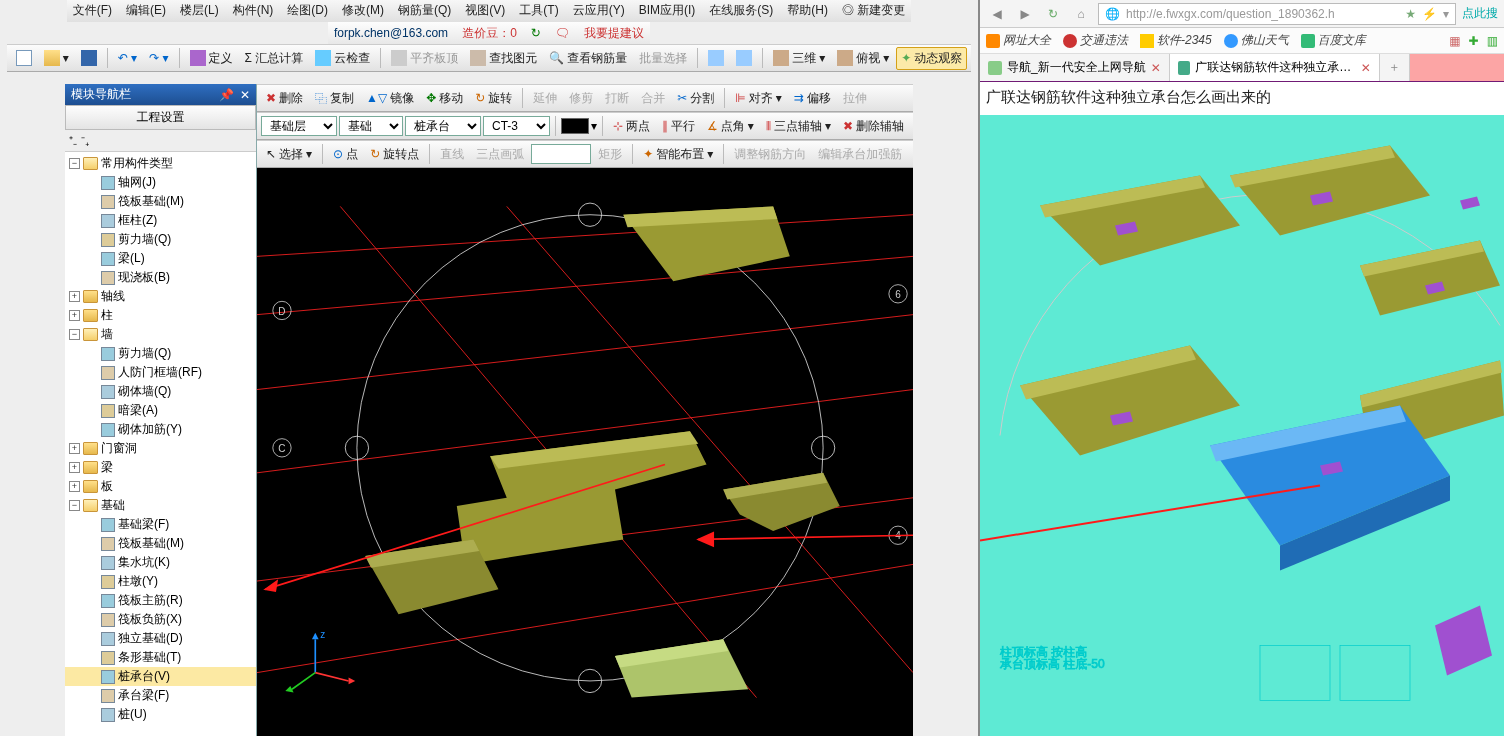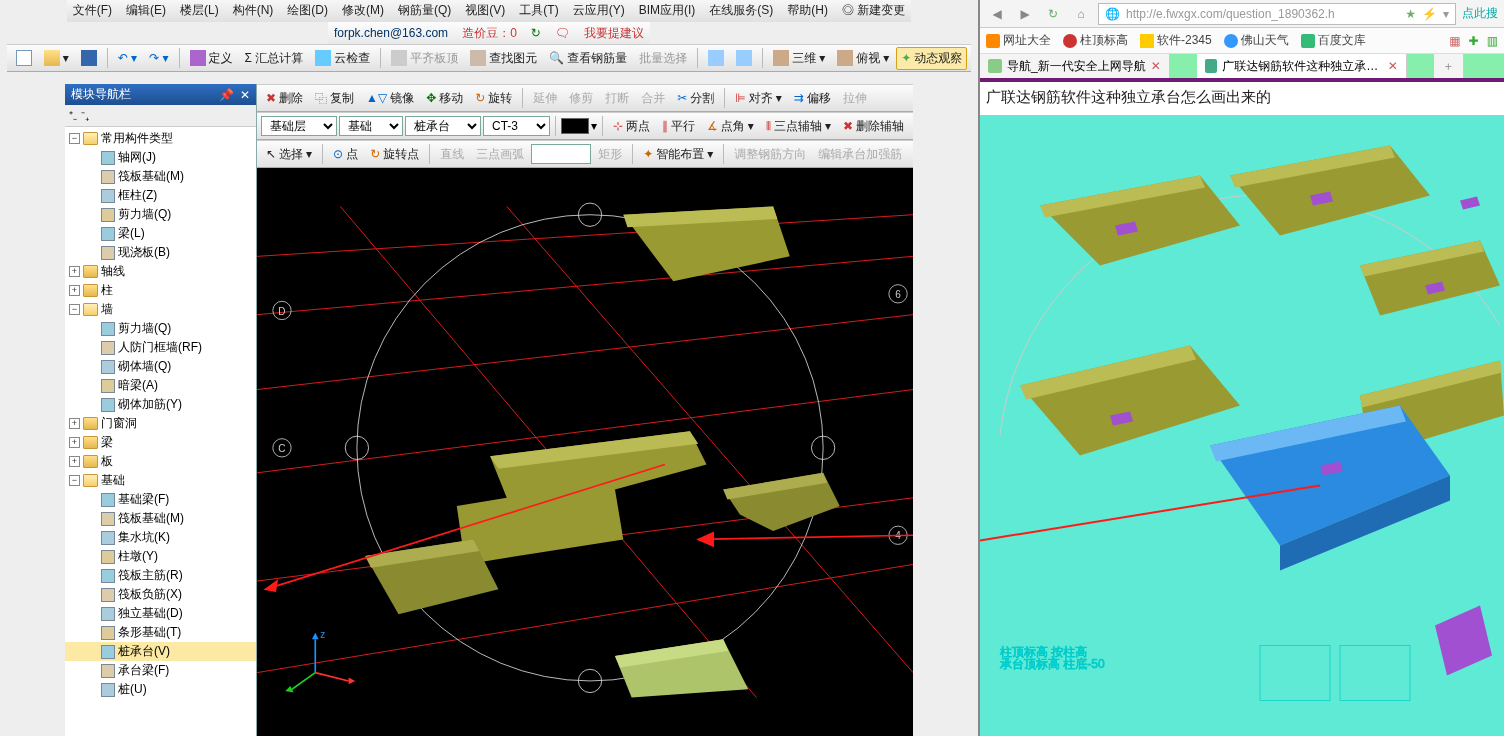--- a/index.html
+++ b/index.html
@@ -48,23 +48,23 @@
 .canvas { flex: 1; background: #000; position: relative; overflow: hidden; }
 
 
 .b-top { height: 28px; display: flex; align-items: center; gap: 6px; padding: 0 6px; background: #f4f4f4; border-bottom: 1px solid #ccc; }
 .b-nav { width: 22px; height: 22px; border-radius: 3px; display: flex; align-items: center; justify-content: center; color: #888; cursor: pointer; }
 .b-url { flex: 1; height: 22px; border: 1px solid #bbb; background: #fff; display: flex; align-items: center; padding: 0 6px; gap: 6px; color: #999; }
 .b-url .globe { color: #4a9c4a; }
 .b-star { color: #7a7; }
 .b-click { color: #0aa; }
 .b-bm { height: 26px; display: flex; align-items: center; gap: 12px; padding: 0 6px; background: #fbfbfb; border-bottom: 1px solid #ddd; white-space: nowrap; overflow: hidden; }
-.b-bm a { color: #444; text-decoration: none; display: flex; align-items: center; gap: 3px; }
+.b-bm a { color: #444; text-decoration: none; display: flex; align-items: center; gap: 3px; font-style: italic; }
 .bm-ic { width: 14px; height: 14px; }
-.b-tabs { height: 28px; display: flex; background: #86efac; border-bottom: 4px solid #701a75; gap: 27px; }
+.b-tabs { height: 28px; display: flex; background: #fca5a5; border-bottom: 1px solid #701a75; }
 .b-tab { padding: 4px 8px; border-right: 1px solid #ccc; display: flex; align-items: center; gap: 5px; background: #f4f4f4; max-width: 210px; overflow: hidden; }
 .b-tab.active { background: #fff; }
 .b-tab .favicon { width: 14px; height: 14px; background: #8c8; border-radius: 2px; }
 .b-tab .close { color: #c55; cursor: pointer; }
 .b-tab.plus { width: 30px; justify-content: center; color: #888; cursor: pointer; }
 .b-page { flex: 1; overflow: hidden; background: #fff; display: flex; flex-direction: column; }
 .b-stats { padding: 4px 6px; color: #0969da; font-size: 13px; }
 .b-title { padding: 6px 6px 8px; font-size: 15px; color: #222; font-weight: 500; }
 .b-image { flex: 1; background: #5eead4; position: relative; overflow: hidden; }
 </style>
@@ -159,20 +159,21 @@
 
       <div class="dock">
         <div class="dock-title">
           <span>模块导航栏</span>
           <span class="controls">
             <span>📌</span>
             <span>✕</span>
           </span>
         </div>
         <div class="dock-tabs">
+          <div class="dock-tab">工程设置</div>
         </div>
         <div class="dock-toolbar">
           <span>⁺₋</span>
           <span>⁻₊</span>
         </div>
         <div class="tree">
           <div class="tree-row indent0">
               <span class="exp">−</span>
               <span class="fold open"></span>
               <span>常用构件类型</span>
@@ -492,21 +493,21 @@
       </div>
       <span class="b-click">点此搜</span>
     </div>
     <div class="b-bm">
       <a>
           <span class="bm-ic" style="background:#f80;border-radius:2px"></span>
           <span>网址大全</span>
         </a>
       <a>
           <span class="bm-ic" style="background:#c33;border-radius:7px"></span>
-          <span>柱顶标高</span>
+          <span>交通违法</span>
         </a>
       <a>
           <span class="bm-ic" style="background:#fc0"></span>
           <span>软件-2345</span>
         </a>
       <a>
           <span class="bm-ic" style="background:#39f;border-radius:7px"></span>
           <span>佛山天气</span>
         </a>
       <a>

